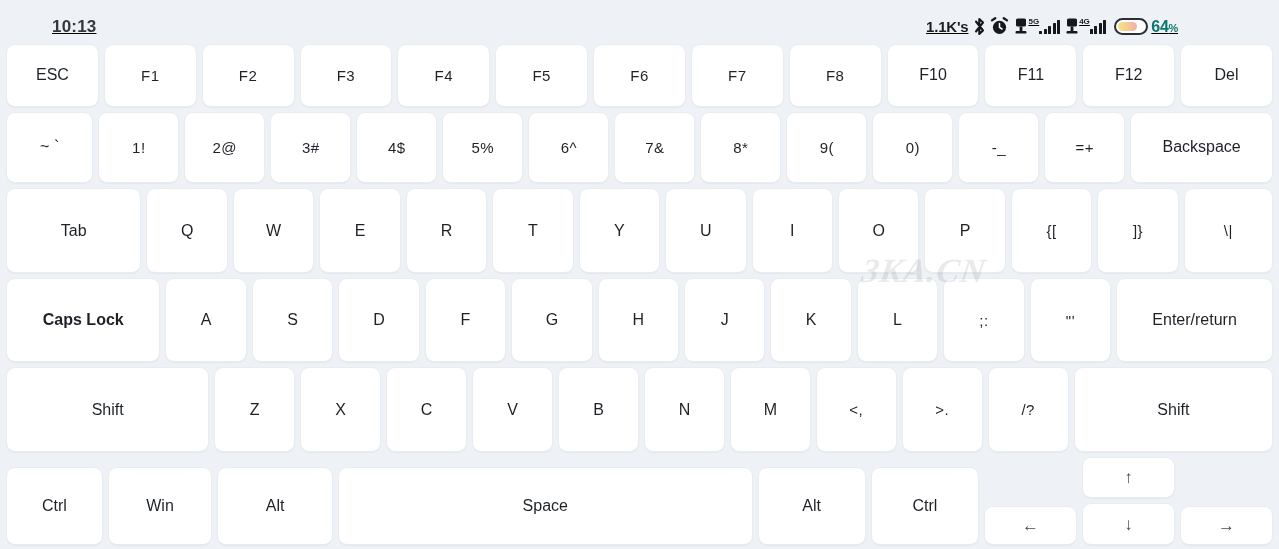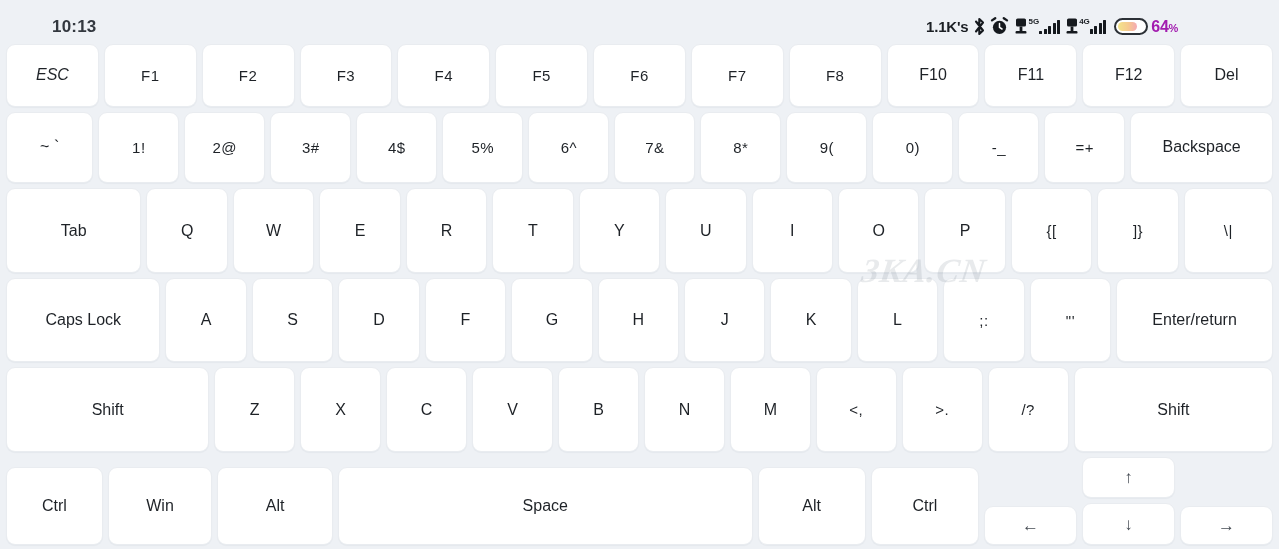--- a/index.html
+++ b/index.html
@@ -15,20 +15,21 @@
     background: #eef1f5;
   }
 
   
   .statusbar {
     position: absolute; top: 0; left: 0;
     width: 1194px; height: 38px;
     display: flex; align-items: center;
     padding: 15px 16px 0 52px;
     background: #eef1f5;
+    text-decoration: underline;
   }
   .clock {
     font-size: 17px; font-weight: bold; color: #33383f;
     letter-spacing: .2px;
   }
   .status-right {
     margin-left: auto;
     display: flex; align-items: center; gap: 3px;
     color: #1b1f24;
   }
@@ -53,21 +54,21 @@
     position: relative; width: 34px; height: 17px;
     border: 2px solid #2b3036; border-radius: 9px;
     margin-left: 5px; overflow: hidden; background: #fff;
   }
   .battery .fill {
     position: absolute; left: 2px; top: 2px; bottom: 2px;
     width: 62%;
     border-radius: 6px;
     background: linear-gradient(90deg, #f3e48a 0%, #f6c98f 55%, #f4a9b3 100%);
   }
-  .batt-pct { font-size: 16px; font-weight: bold; color: #a21caf; letter-spacing: -.3px; }
+  .batt-pct { font-size: 16px; font-weight: bold; color: #0f766e; letter-spacing: -.3px; }
   .batt-pct .pc { font-size: 11px; }
 
   
   .keyboard {
     position: absolute; top: 38px; left: 0;
     width: 1279px; height: 511px;
     padding: 6px 6px 4px 6px;
     display: flex; flex-direction: column; gap: 5px;
   }
   .krow { display: flex; gap: 5px; width: 100%; }
@@ -184,21 +185,21 @@
       <span class="battery">
         <span class="fill" style="width: 61.44%;"></span>
       </span>
       <span class="batt-pct"><span>64</span><span class="pc">%</span></span>
     </div>
   </div>
 
   <div class="keyboard">
 
     <div class="krow r1">
-        <div class="key" style="flex: 1 1 0px; font-style: italic;">ESC</div>
+        <div class="key" style="flex: 1 1 0px;">ESC</div>
         <div class="key dual" style="flex: 1 1 0px;">F1</div>
         <div class="key dual" style="flex: 1 1 0px;">F2</div>
         <div class="key dual" style="flex: 1 1 0px;">F3</div>
         <div class="key dual" style="flex: 1 1 0px;">F4</div>
         <div class="key dual" style="flex: 1 1 0px;">F5</div>
         <div class="key dual" style="flex: 1 1 0px;">F6</div>
         <div class="key dual" style="flex: 1 1 0px;">F7</div>
         <div class="key dual" style="flex: 1 1 0px;">F8</div>
         <div class="key" style="flex: 1 1 0px;">F10</div>
         <div class="key" style="flex: 1 1 0px;">F11</div>
@@ -231,21 +232,21 @@
         <div class="key" style="flex: 1 1 0px;">Y</div>
         <div class="key" style="flex: 1 1 0px;">U</div>
         <div class="key" style="flex: 1 1 0px;">I</div>
         <div class="key" style="flex: 1 1 0px;">O</div>
         <div class="key" style="flex: 1 1 0px;">P</div>
         <div class="key dual" style="flex: 1 1 0px;">{[</div>
         <div class="key dual" style="flex: 1 1 0px;">]}</div>
         <div class="key dual" style="flex: 1.1 1 0px;">\|</div>
       </div>
     <div class="krow r4">
-        <div class="key word" style="flex: 1.92 1 0px;">Caps Lock</div>
+        <div class="key word" style="flex: 1.92 1 0px; font-weight: bold;">Caps Lock</div>
         <div class="key" style="flex: 1 1 0px;">A</div>
         <div class="key" style="flex: 1 1 0px;">S</div>
         <div class="key" style="flex: 1 1 0px;">D</div>
         <div class="key" style="flex: 1 1 0px;">F</div>
         <div class="key" style="flex: 1 1 0px;">G</div>
         <div class="key" style="flex: 1 1 0px;">H</div>
         <div class="key" style="flex: 1 1 0px;">J</div>
         <div class="key" style="flex: 1 1 0px;">K</div>
         <div class="key" style="flex: 1 1 0px;">L</div>
         <div class="key dual" style="flex: 1 1 0px;">;:</div>

